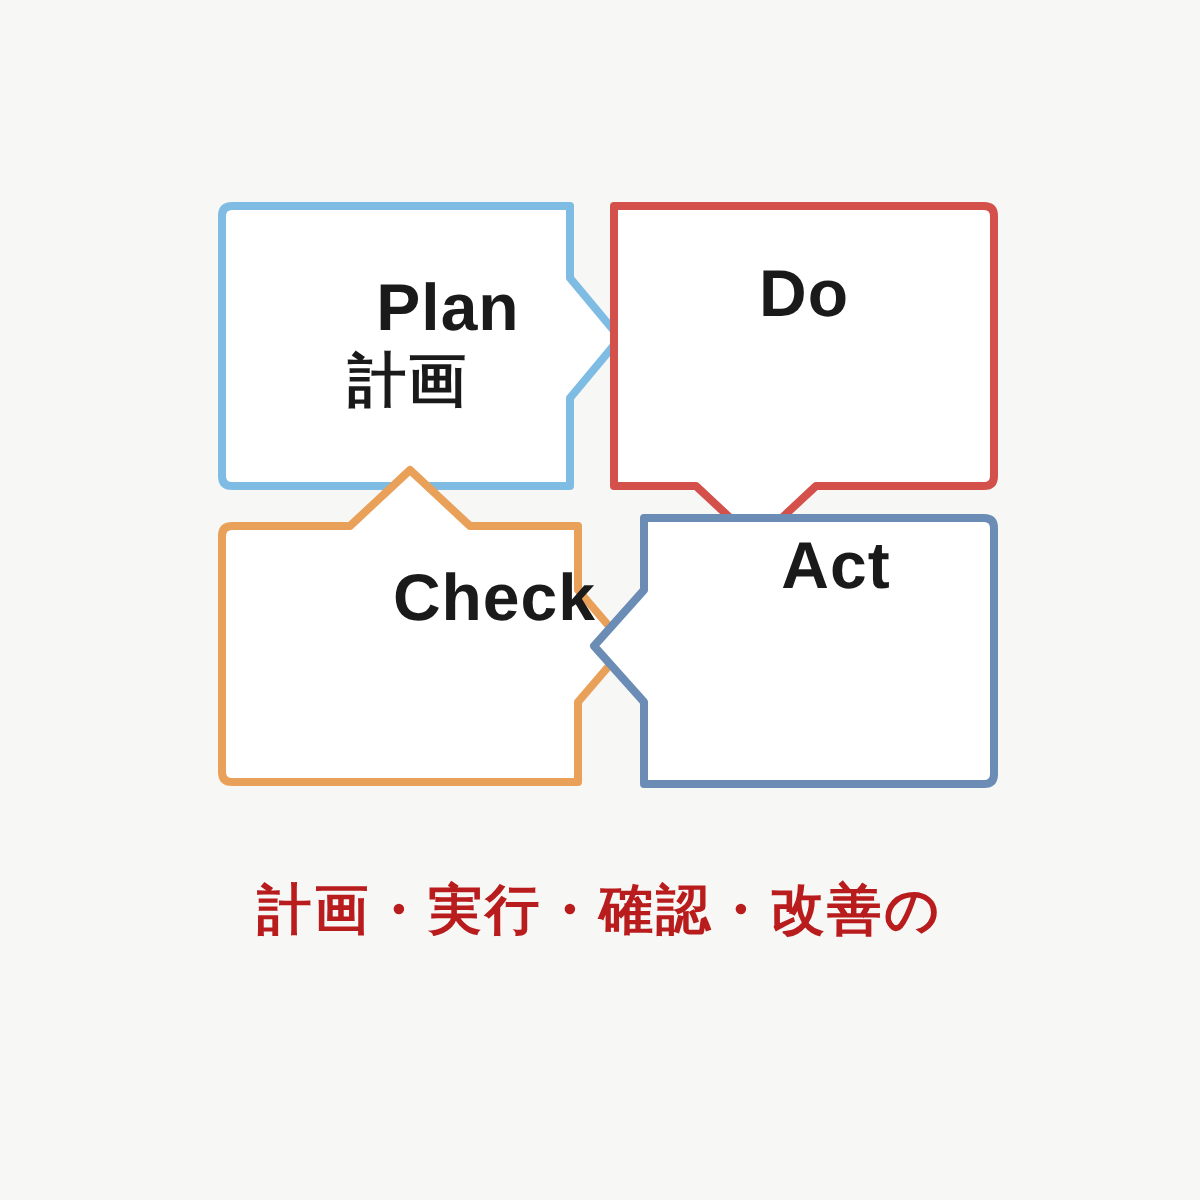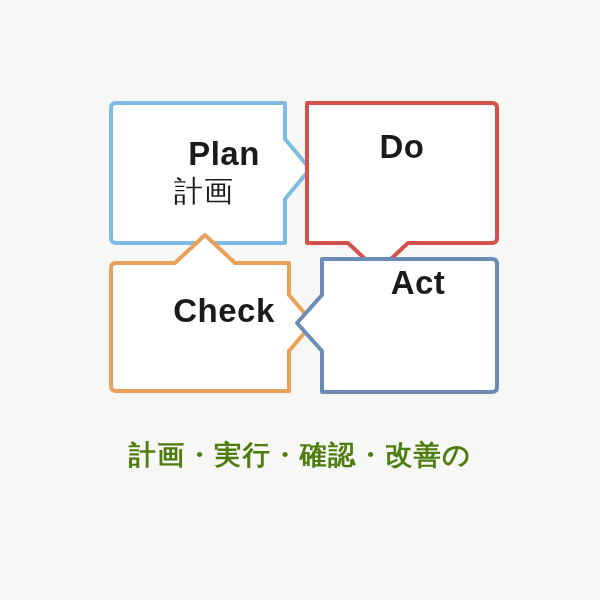--- a/index.html
+++ b/index.html
@@ -39,39 +39,39 @@
   }
   .cell-en {
     font-size: 33px;
     font-weight: bold;
     letter-spacing: 0.5px;
     display: block;
     padding-left: 40px;
   }
   .cell-ja {
     font-size: 29px;
-    font-weight: normal;
+    font-weight: bold;
     letter-spacing: 1px;
     display: block;
     margin-top: 7px;
   }
 
   #text-plan  { left: 110px; top: 137px; width: 188px; }
   #text-do    { left: 284px; top: 130px; width: 196px; }
-  #text-check { left: 110px; top: 294px; width: 188px; }
+  #text-check { left: 110px; top: 282px; width: 188px; text-align: right; }
   #text-act   { left: 300px; top: 266px; width: 196px; }
 
   
   #caption {
     position: absolute;
     left: 0;
     top: 434px;
     width: 600px;
     text-align: center;
-    color: #4d7c0f;
+    color: #b91c1c;
   }
   .caption-line {
     display: block;
     font-size: 27px;
     font-weight: bold;
     letter-spacing: 1.5px;
     line-height: 1.62;
   }
 </style>
 </head>

